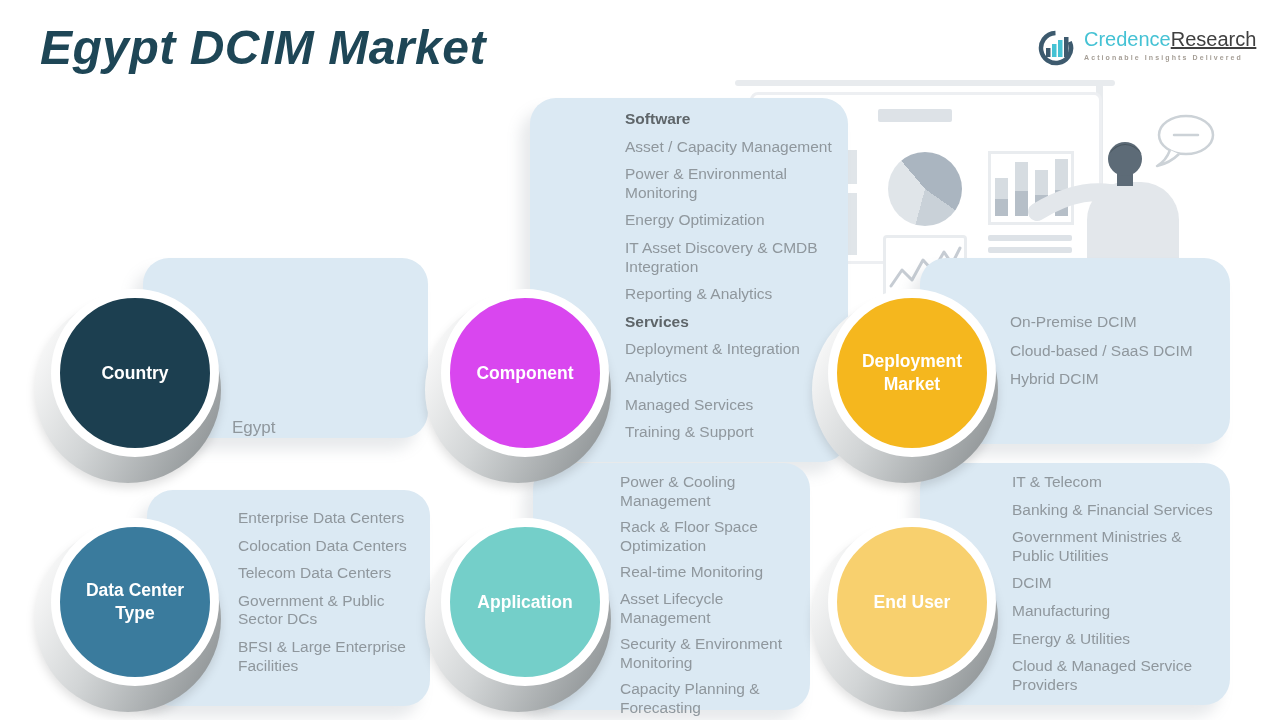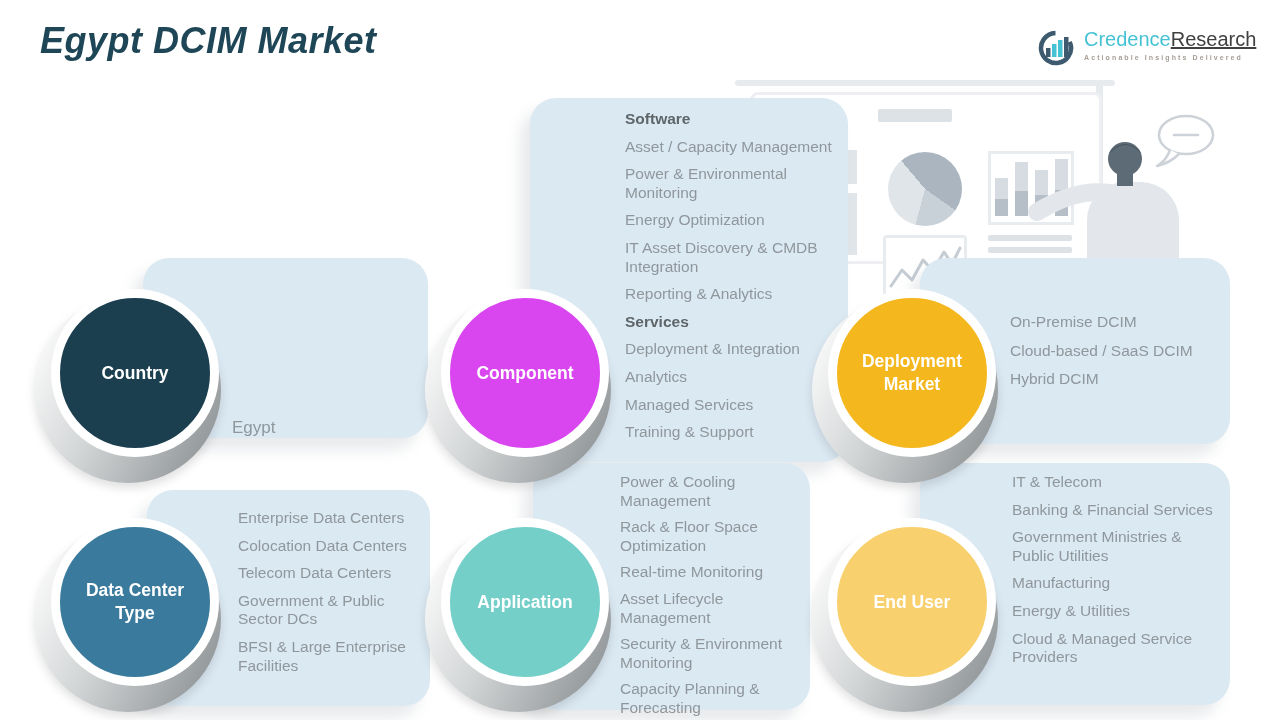--- a/index.html
+++ b/index.html
@@ -5,21 +5,21 @@
   * { margin:0; padding:0; box-sizing:border-box; }
   html,body { width:1280px; height:720px; }
   body {
     position:relative; width:1280px; height:720px; overflow:hidden;
     background:#ffffff; font-family:"Liberation Sans", sans-serif;
   }
 
   
   .page-title {
     position:absolute; left:40px; top:20px;
-    font-size:36px; font-weight:bold; font-style:italic;
+    font-size:48px; font-weight:bold; font-style:italic;
     color:#1e4656; letter-spacing:.5px; z-index:5;
   }
   .logo { position:absolute; left:1038px; top:28px; display:flex; gap:8px; z-index:5; }
   .logo-text-block { display:flex; flex-direction:column; }
   .logo-names { display:flex; font-size:20px; }
   .logo-name-1 { color:#45c2d4; }
   .logo-name-2 { color:#404040;text-decoration:underline; }
   .logo-tagline { font-size:7px; letter-spacing:2.1px; color:#a59e96; margin-top:3px; font-weight:bold; }
 
   
@@ -200,20 +200,21 @@
     <li>Security &amp; Environment Monitoring</li>
     <li>Capacity Planning &amp; Forecasting</li>
   </ul>
 </div>
 
 <div class="panel panel-enduser">
   <ul>
     <li>IT &amp; Telecom</li>
     <li>Banking &amp; Financial Services</li>
     <li>Government Ministries &amp; Public Utilities</li>
+    <li>DCIM</li>
     <li>Manufacturing</li>
     <li>Energy &amp; Utilities</li>
     <li>Cloud &amp; Managed Service Providers</li>
   </ul>
 </div>
 
 <div class="circle-wrap cw-country">
   <div class="shadow-ring"></div>
   <div class="circle" style="background: rgb(28, 63, 80);">Country</div>
 </div>

